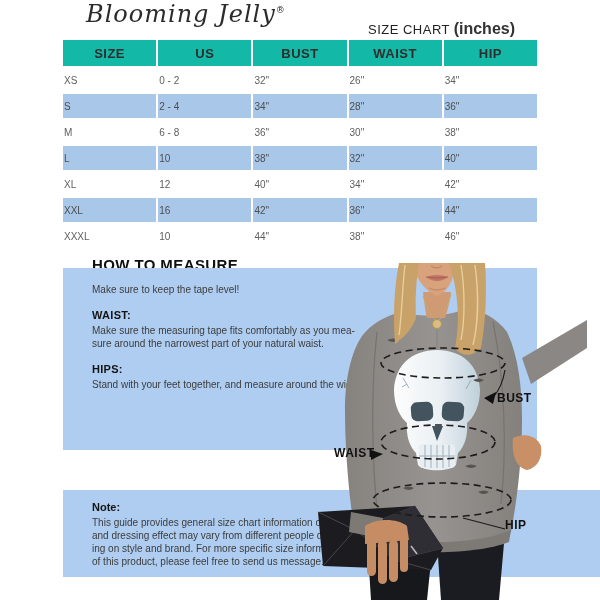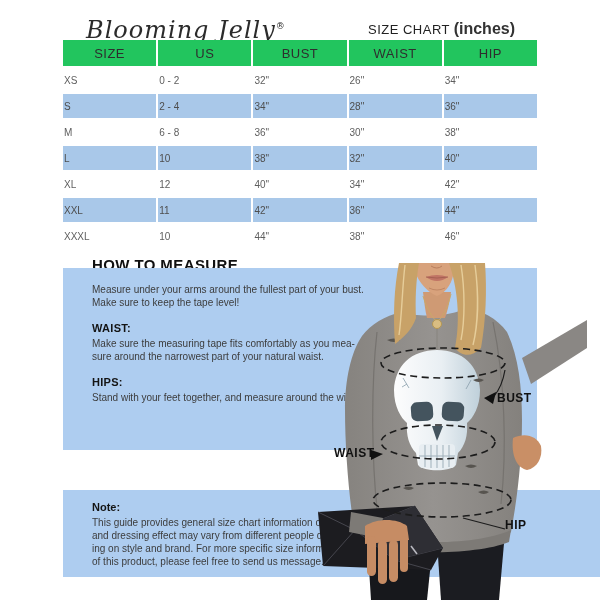--- a/index.html
+++ b/index.html
@@ -1,31 +1,31 @@
 <!DOCTYPE html>
 <html><head>
 <meta charset="utf-8">
 <style>
   html,body{margin:0;padding:0;background:#ffffff;}
   #stage{position:relative;width:600px;height:600px;background:#ffffff;overflow:hidden;
          font-family:"Liberation Sans", sans-serif;}
 
   
-  .logo{position:absolute;left:86px;top:16px;font-family:"DejaVu Serif", serif;
+  .logo{position:absolute;left:86px;top:0;font-family:"DejaVu Serif", serif;
         font-style:italic;font-size:24px;color:#2b2b2b;letter-spacing:1px;}
   .logo sup{font-size:9px;font-style:normal;}
   .chart-title{position:absolute;top:20px;right:85px;font-size:13px;color:#222;
         white-space:nowrap;}
   .chart-title .main{font-weight:normal;letter-spacing:0.5px;}
   .chart-title .unit{font-weight:bold;font-size:16px;color:#333;}
 
   
   table.size{position:absolute;left:61px;top:38px;width:478px;
         border-collapse:separate;border-spacing:2px 2px;table-layout:fixed;}
-  table.size th{background:#22c55e;color:#2e2e2e;font-size:13px;font-weight:normal;
+  table.size th{background:#14b8a6;color:#2e2e2e;font-size:13px;font-weight:bold;
         height:24px;text-align:center;letter-spacing:0.5px;}
   table.size td{font-size:10px;color:#5e5e5e;height:22px;}
   table.size tr.blue td{background:#a9c8e9;color:#4e4e4e;}
   table.size tr.white td{background:#ffffff;}
 
   
   .htm-heading{position:absolute;left:92px;top:256px;font-size:15px;font-weight:bold;
         color:#101010;letter-spacing:0.4px;}
   .measure-box{position:absolute;left:63px;top:268px;width:474px;height:182px;
         background:#aecdf0;box-sizing:border-box;padding:15px 0 0 29px;}
@@ -99,40 +99,39 @@
         </tr>
         <tr class="white">
           <td>XL</td>
           <td>12</td>
           <td>40"</td>
           <td>34"</td>
           <td>42"</td>
         </tr>
         <tr class="blue">
           <td>XXL</td>
-          <td>11</td>
+          <td>16</td>
           <td>42"</td>
           <td>36"</td>
           <td>44"</td>
         </tr>
         <tr class="white">
           <td>XXXL</td>
           <td>10</td>
           <td>44"</td>
           <td>38"</td>
           <td>46"</td>
         </tr>
       </tbody>
   </table>
 
   <div class="htm-heading">HOW TO MEASURE</div>
 
   <div class="measure-box" id="measure-sections">
       <div class="measure-section">
-        <div class="measure-line">Measure under your arms around the fullest part of your bust.</div>
         <div class="measure-line">Make sure to keep the tape level!</div>
       </div>
       <div class="measure-section">
         <div class="measure-label">WAIST:</div>
         <div class="measure-line">Make sure the measuring tape fits comfortably as you mea-</div>
         <div class="measure-line">sure around the narrowest part of your natural waist.</div>
       </div>
       <div class="measure-section">
         <div class="measure-label">HIPS:</div>
         <div class="measure-line">Stand with your feet together, and measure around the widest</div>

